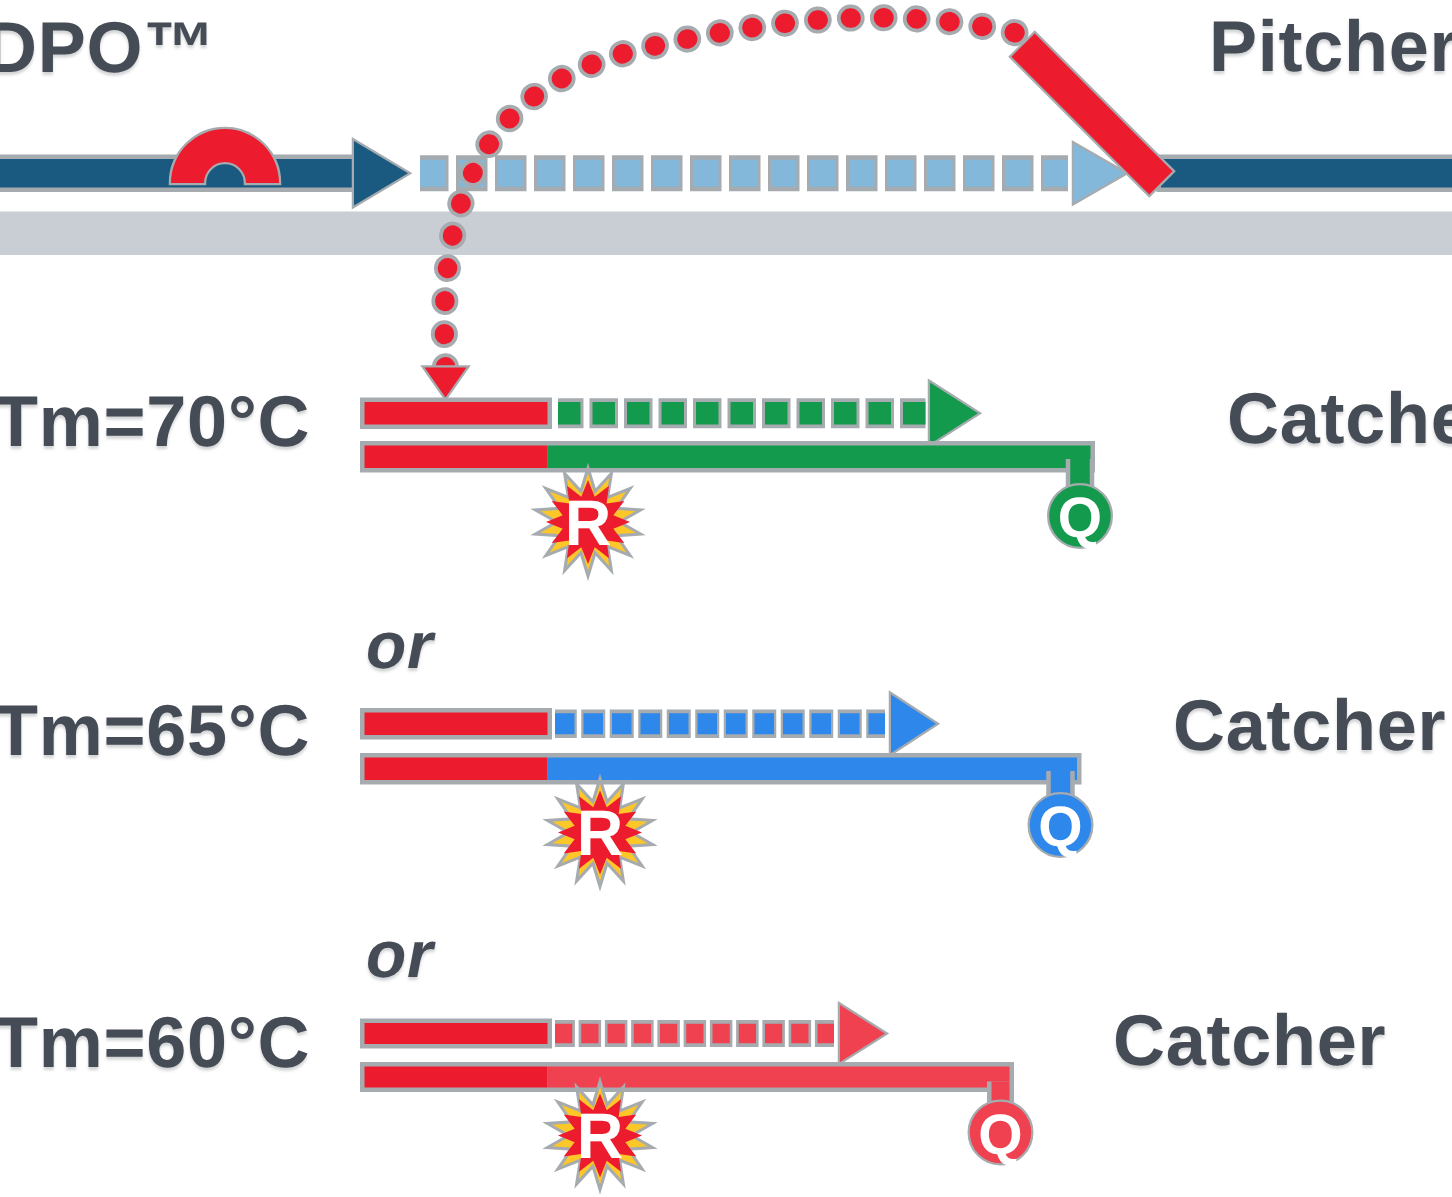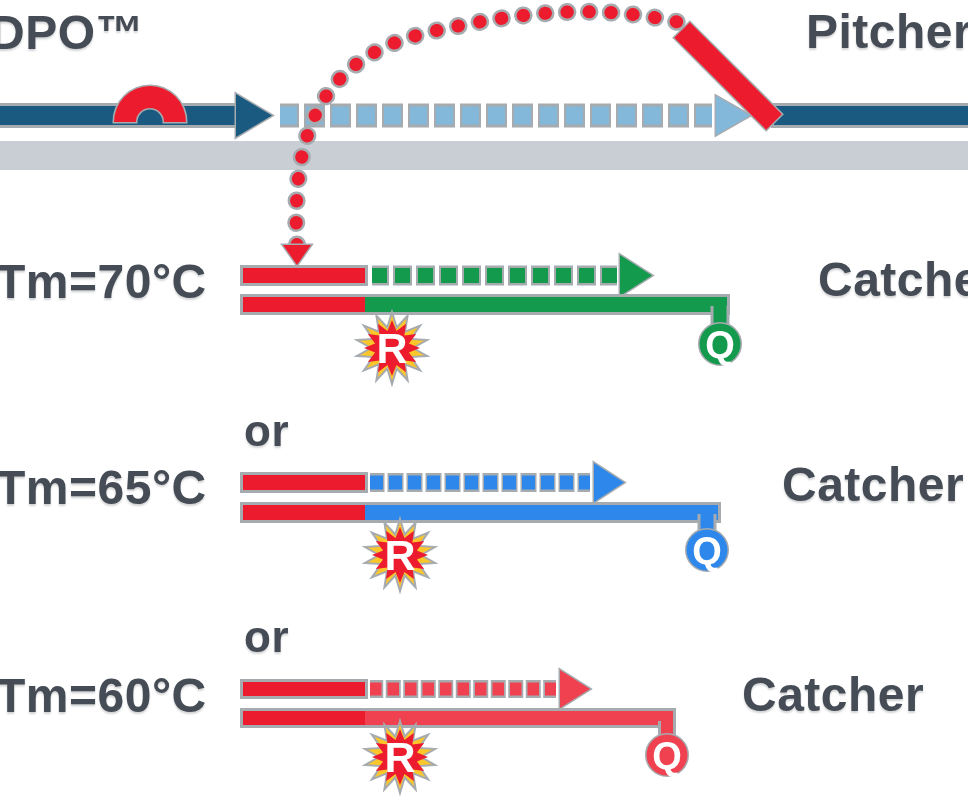--- a/index.html
+++ b/index.html
@@ -5,21 +5,21 @@
   html,body{margin:0;padding:0;}
   body{
     width:968px;height:798px;position:relative;overflow:hidden;background:#ffffff;
     font-family:"Liberation Sans",sans-serif;
   }
   .label{
     position:absolute;font-weight:700;color:var(--text);white-space:nowrap;
     letter-spacing:.5px;text-shadow:0 2px 2px rgba(125,130,136,.35);
   }
   .big{font-size:48px;}
-  .or{font-size:44px;}
+  .or{font-size:44px;font-style:italic;}
   svg{position:absolute;left:0;top:0;}
   svg text{font-family:"Liberation Sans",sans-serif;font-weight:700;}
 </style>
 </head>
 <body>
 
 <svg width="968" height="798" viewBox="0 0 968 798">
 
   <rect x="0" y="141" width="968" height="29" style="fill:var(--band)"></rect>
 

